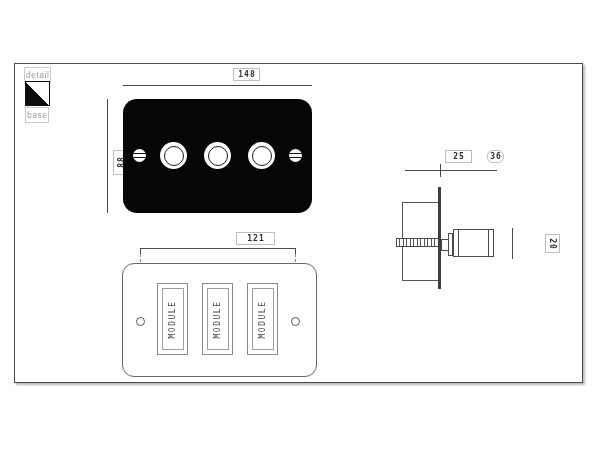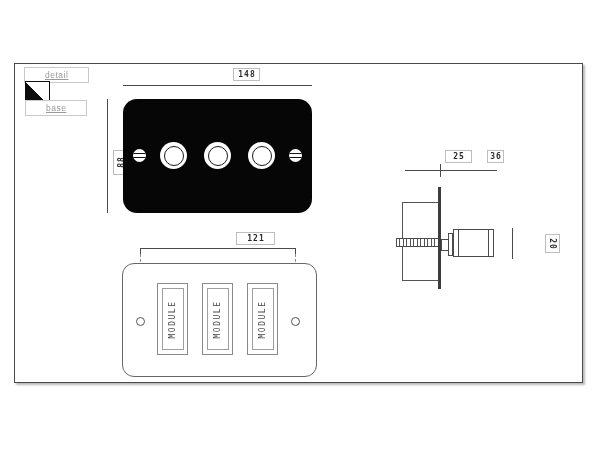--- a/index.html
+++ b/index.html
@@ -13,22 +13,22 @@
   .hline { position:absolute; height:1px; background:#4a4a4a; }
   .vline { position:absolute; width:1px; background:#4a4a4a; }
   .dim-label { position:absolute; display:flex; align-items:center; justify-content:center;
                background:#fff; border:1px solid #bdbdbd;
                font:700 8px "DejaVu Sans Mono", monospace; letter-spacing:1px; color:#2b2b2b;
                text-indent:1px; white-space:nowrap;margin-left:28px; }
   .rot-ccw { transform:rotate(-90deg); white-space:nowrap; }
   .rot-cw  { transform:rotate(90deg);  white-space:nowrap; }
 
   
-  .legend-tag { position:absolute; padding:2px 20px; border:1px solid #c9c9c9; background:#fff;
-                font:8.5px "Liberation Sans", sans-serif; color:#9a9a9a; letter-spacing:0.5px;text-decoration:underline; }
+  .legend-tag { position:absolute; padding:2px 1px; border:1px solid #c9c9c9; background:#fff;
+                font:8.5px "Liberation Sans", sans-serif; color:#9a9a9a; letter-spacing:0.5px; }
   .legend-swatch { position:absolute; left:25px; top:81px; width:25px; height:25px;
                    border:1.5px solid #0d0d0d;
                    background:linear-gradient(to top right, #0d0d0d 0 50%, #ffffff 50% 100%); }
 
   
   .faceplate { position:absolute; left:123px; top:99px; width:189px; height:114px;
                background:#060606; border-radius:14px; }
   .knob { position:absolute; width:27px; height:27px; border-radius:50%; background:#fff;
           top:43px; display:flex; align-items:center; justify-content:center; }
   .knob-ring { width:20px; height:20px; border-radius:50%; border:1.2px solid #1a1a1a; }
@@ -60,21 +60,21 @@
   .chamfer { position:absolute; top:0; width:1px; height:100%; background:#4a4a4a; }
 </style>
 </head>
 <body>
 
 <div id="canvas">
   <div class="frame"></div>
 
   <div class="legend-tag" style="left:24px; top:67px;">detail</div>
   <div class="legend-swatch"></div>
-  <div class="legend-tag" style="left:25px; top:100px;">base</div>
+  <div class="legend-tag" style="left:25px; top:107px;">base</div>
 
   <div class="hline" style="left:123px; top:85px; width:189px;"></div>
   <div class="dim-label" style="left:205px; top:68px; width:27px; height:13px;">
     <span>148</span>
   </div>
   <div class="vline" style="left:107px; top:99px; height:114px;"></div>
   <div class="dim-label" style="left:85px; top:150px; width:16px; height:25px;">
     <span class="rot-ccw">88</span>
   </div>
 
@@ -122,21 +122,21 @@
     <div class="module-inner">
       <span class="rot-ccw">MODULE</span>
     </div>
   </div>
   <div class="screw-hole" style="left:135.5px; top:316.5px;"></div>
   <div class="screw-hole" style="left:290.5px; top:316.5px;"></div>
 
   <div class="dim-label" style="left:417px; top:150px; width:27px; height:13px;">
     <span>25</span>
   </div>
-  <div class="dim-label" style="left:459px; top:150px; width:17px; height:13px;">
+  <div class="dim-label" style="left:459px; top:150px; width:17px; height:13px;border-radius:6px;">
     <span>36</span>
   </div>
   <div class="hline" style="left:405px; top:170px; width:92px;"></div>
   <div class="vline" style="left:440px; top:164px; height:13px;"></div>
 
   <div class="mounting-box"></div>
   <div class="rod"></div>
   <div class="wallplate-edge"></div>
   <div class="knob-stem"></div>
   <div class="knob-collar"></div>

